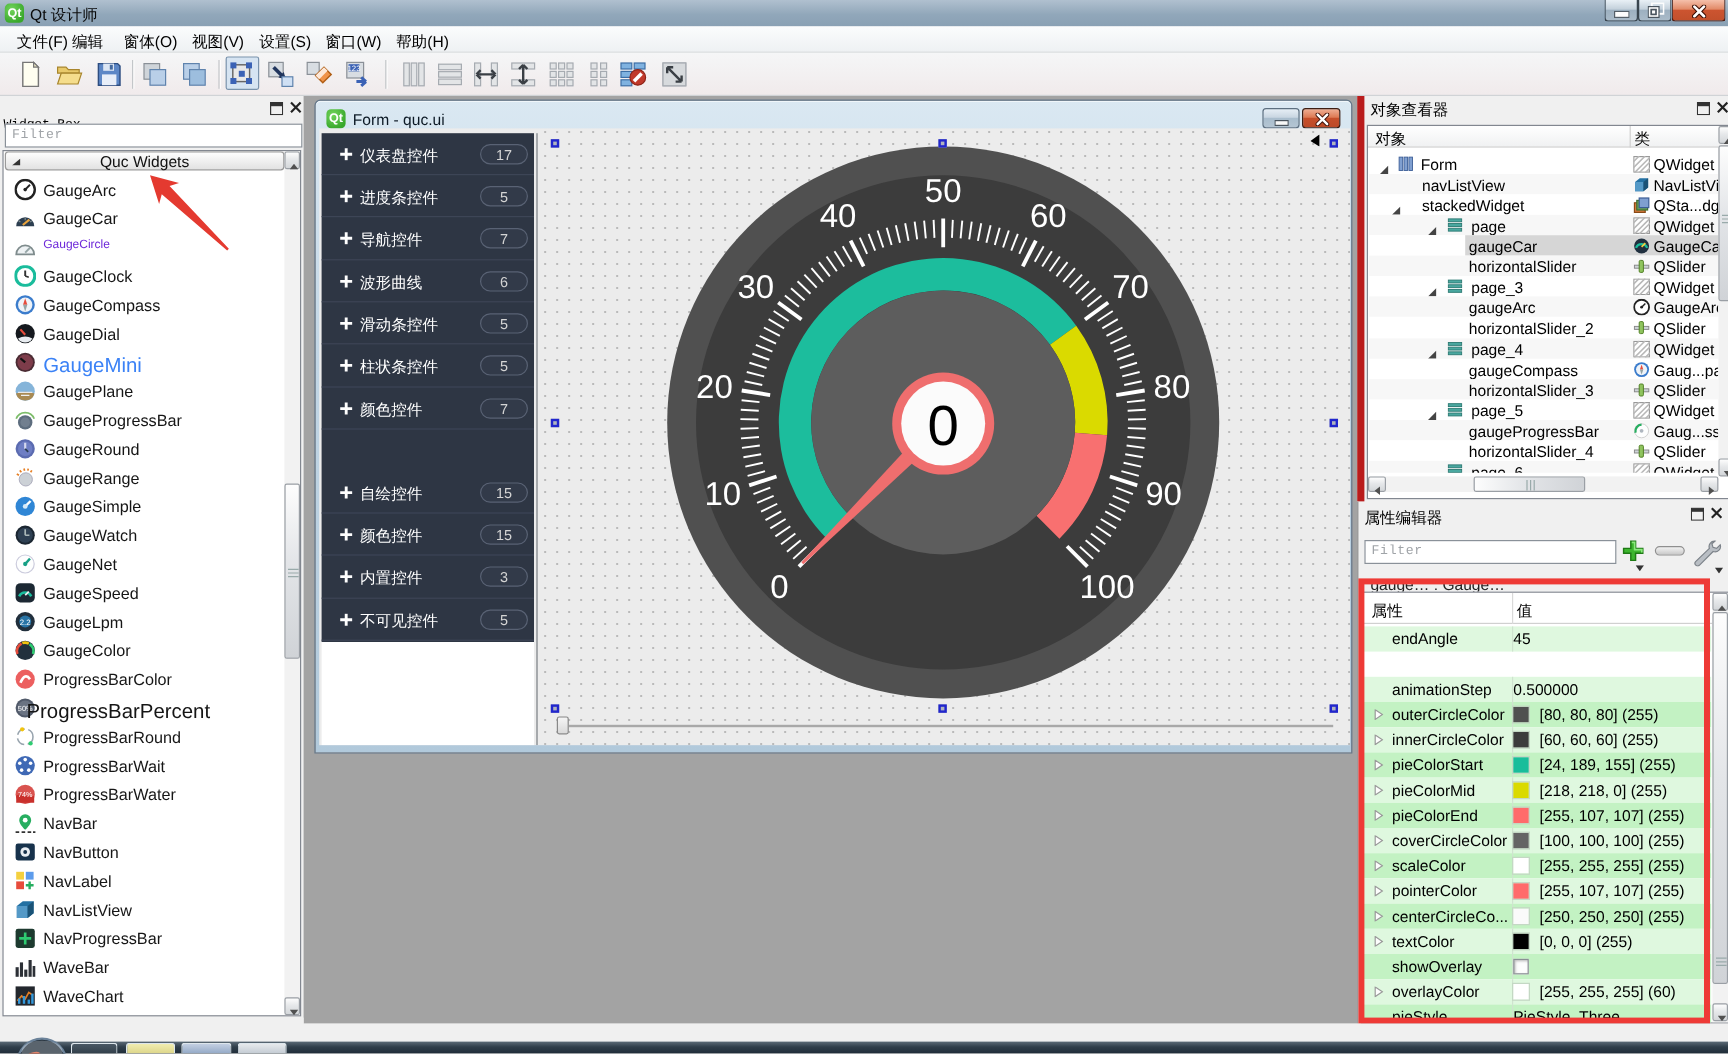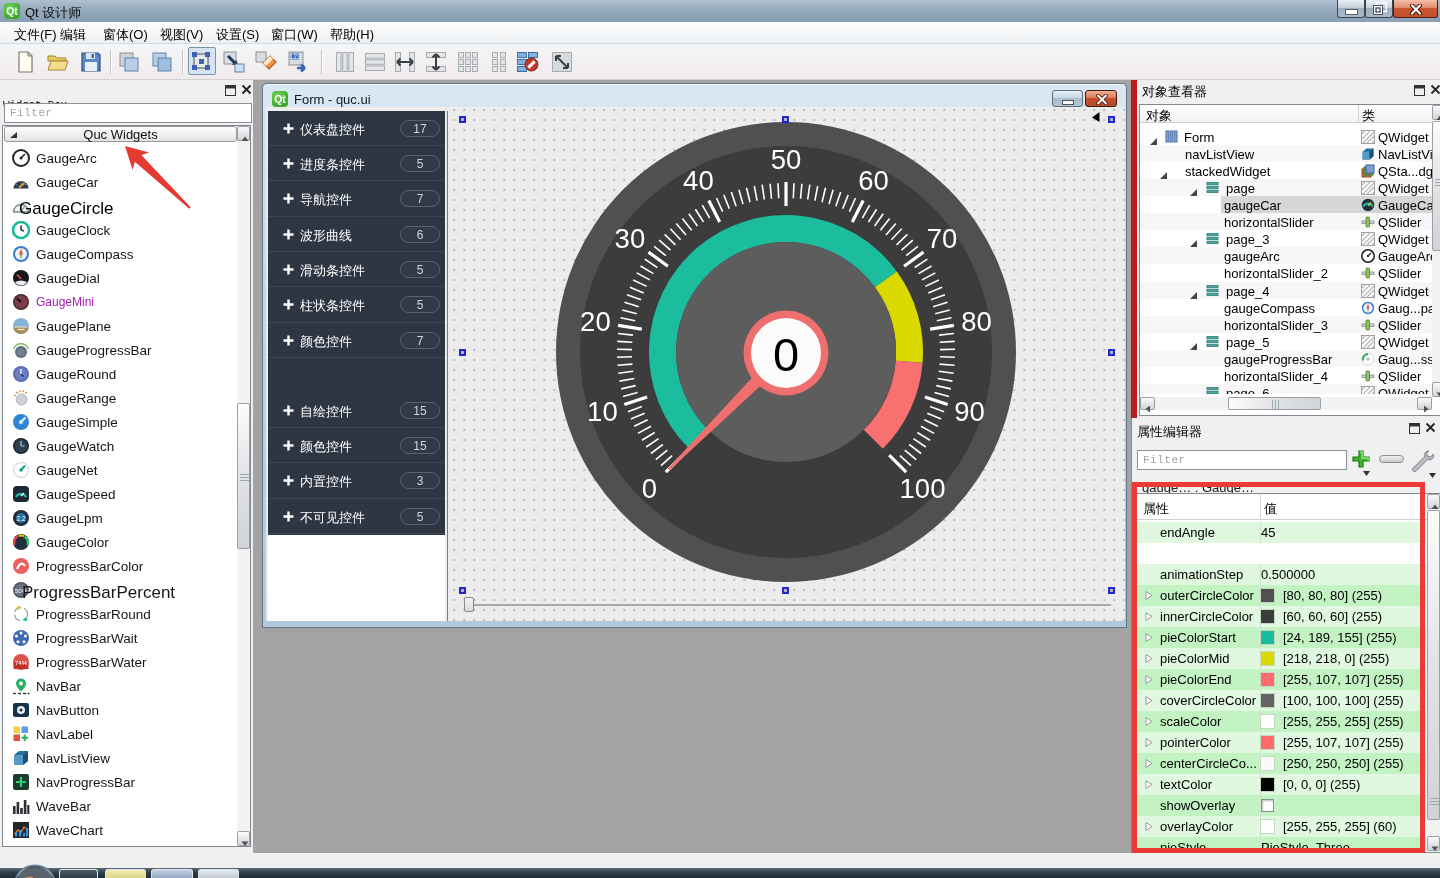--- a/index.html
+++ b/index.html
@@ -193,21 +193,21 @@
               <line x1="9" y1="8.5" x2="9" y2="10.5"></line>
               <line x1="14.5" y1="11" x2="13" y2="12"></line>
             </g>
             <line x1="7" y1="14.5" x2="12.5" y2="10" stroke="#e8a33d" stroke-width="1.8"></line>
           </svg></div>
         <div class="abs" style="left:33px;top:49px;font-size:13.5px;color:#161616">GaugeCar</div>
         <div class="abs" style="left:9px;top:71px"><svg width="18" height="18" viewBox="0 0 18 18">
             <path d="M1.5 15 a7.5 7.5 0 0 1 15 0 z" fill="#eef2f4" stroke="#7f8c8d" stroke-width="1.4"></path>
             <line x1="9" y1="13.5" x2="13" y2="9.5" stroke="#95a5a6" stroke-width="1.6"></line>
           </svg></div>
-        <div class="abs" style="left:16px;top:73px;font-size:17px;color:#000000">GaugeCircle</div>
+        <div class="abs" style="left:33px;top:73px;font-size:10px;color:#6d28d9">GaugeCircle</div>
         <div class="abs" style="left:9px;top:95px"><svg width="18" height="18" viewBox="0 0 18 18">
             <circle cx="9" cy="9" r="8" fill="#fff" stroke="#1abc9c" stroke-width="2.6"></circle>
             <line x1="9" y1="9" x2="9" y2="4.5" stroke="#333" stroke-width="1.6"></line>
             <line x1="9" y1="9" x2="12" y2="10" stroke="#333" stroke-width="1.4"></line>
           </svg></div>
         <div class="abs" style="left:33px;top:97px;font-size:13.5px;color:#161616">GaugeClock</div>
         <div class="abs" style="left:9px;top:119px"><svg width="18" height="18" viewBox="0 0 18 18">
             <circle cx="9" cy="9" r="8" fill="#3b7ccc"></circle>
             <circle cx="9" cy="9" r="6" fill="#eef3f8"></circle>
             <polygon points="9,3.5 10.8,9 7.2,9" fill="#e74c3c"></polygon>
@@ -218,21 +218,21 @@
             <circle cx="9" cy="9" r="8" fill="#15191e"></circle>
             <path d="M3 13 a7 7 0 0 0 12 0 q-6 -3 -12 0 z" fill="#e8ecf0"></path>
             <line x1="9" y1="10" x2="5" y2="5.5" stroke="#e74c3c" stroke-width="1.8"></line>
           </svg></div>
         <div class="abs" style="left:33px;top:145px;font-size:13.5px;color:#161616">GaugeDial</div>
         <div class="abs" style="left:9px;top:167px"><svg width="18" height="18" viewBox="0 0 18 18">
             <circle cx="9" cy="9" r="8" fill="#4a2b33"></circle>
             <circle cx="9" cy="9" r="6.5" fill="#7d3c4a"></circle>
             <line x1="9" y1="9" x2="5" y2="5.5" stroke="#111" stroke-width="1.8"></line>
           </svg></div>
-        <div class="abs" style="left:33px;top:169px;font-size:12px;color:#a21caf">GaugeMini</div>
+        <div class="abs" style="left:33px;top:169px;font-size:17px;color:#3b82f6">GaugeMini</div>
         <div class="abs" style="left:9px;top:191px"><svg width="18" height="18" viewBox="0 0 18 18">
             <circle cx="9" cy="9" r="8" fill="#85b4d9"></circle>
             <path d="M1.3 11 a8 8 0 0 0 15.4 0 q-7.7 -3 -15.4 0 z" fill="#a98a52"></path>
             <line x1="3" y1="10" x2="15" y2="10" stroke="#e8e8e8" stroke-width="1"></line>
             <line x1="5.5" y1="12.5" x2="12.5" y2="12.5" stroke="#f0f0f0" stroke-width="1.2"></line>
           </svg></div>
         <div class="abs" style="left:33px;top:193px;font-size:13.5px;color:#161616">GaugePlane</div>
         <div class="abs" style="left:9px;top:215px"><svg width="18" height="18" viewBox="0 0 18 18">
             <circle cx="9" cy="11" r="6" fill="#5d6d7e"></circle>
             <circle cx="9" cy="11" r="4" fill="#717f8f"></circle>

